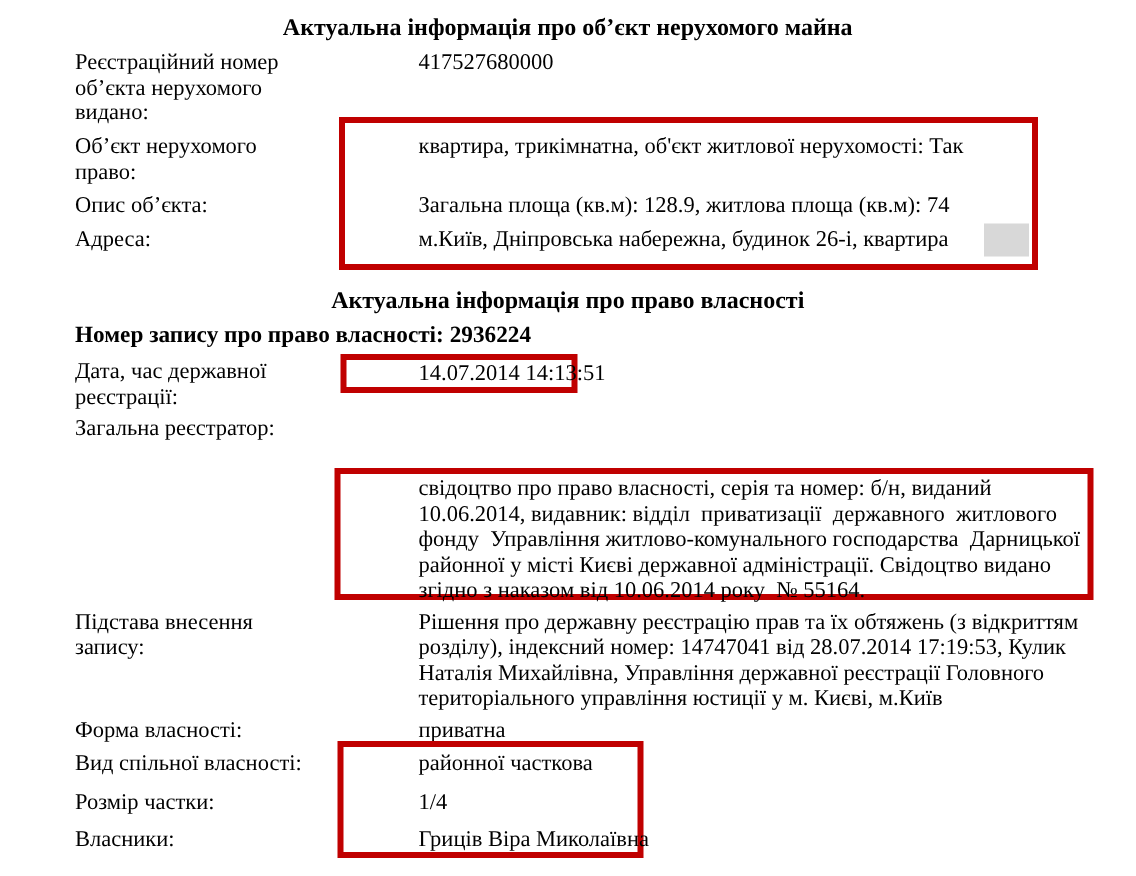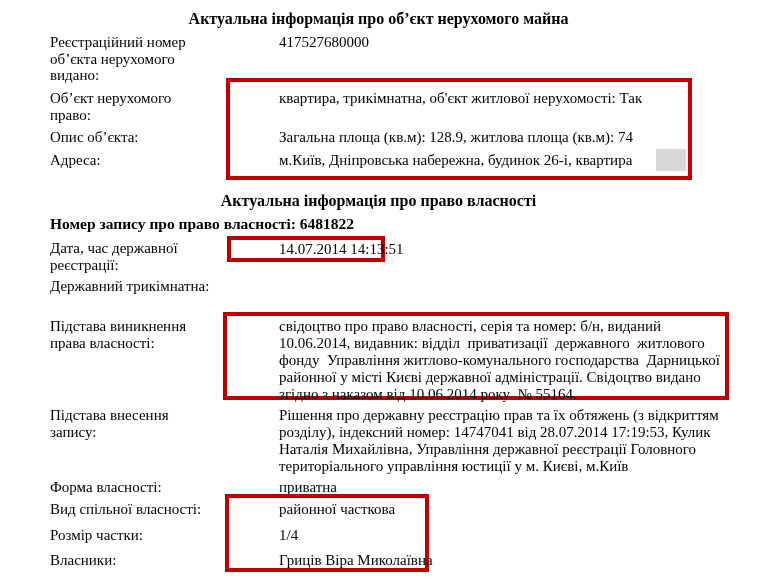--- a/index.html
+++ b/index.html
@@ -64,34 +64,32 @@
 
   <div class="label" style="top:129px">Опис об’єкта:</div>
   <div class="value" style="top:129px">Загальна площа (кв.м): 128.9, житлова площа (кв.м): 74</div>
 
   <div class="label" style="top:152px">Адреса:</div>
   <div class="value" style="top:152px">м.Київ, Дніпровська набережна, будинок 26-і, квартира</div>
   <div class="redaction" style="left:656px;top:149px;width:30px;height:22px"></div>
 
   <div class="title" style="top:192px">Актуальна інформація про право власності</div>
 
-  <div class="bold-line" style="top:215px">Номер запису про право власності: 6481822</div>
+  <div class="bold-line" style="top:215px">Номер запису про право власності: 2936224</div>
 
   <div class="redbox" style="left:227px;top:236px;width:158px;height:26px"></div>
 
   <div class="label" style="top:240px">Дата, час державної
 реєстрації:</div>
   <div class="value" style="top:241px">14.07.2014 14:13:51</div>
 
-  <div class="label" style="top:278px;width:190px">Державний трикімнатна:</div>
+  <div class="label" style="top:278px;width:190px">Загальна реєстратор:</div>
 
   <div class="redbox" style="left:223px;top:312px;width:506px;height:88px"></div>
 
-  <div class="label" style="top:318px">Підстава виникнення
-права власності:</div>
   <div class="value" style="top:318px">свідоцтво про право власності, серія та номер: б/н, виданий
 10.06.2014, видавник: відділ  приватизації  державного  житлового
 фонду  Управління житлово-комунального господарства  Дарницької
 районної у місті Києві державної адміністрації. Свідоцтво видано
 згідно з наказом від 10.06.2014 року  № 55164.</div>
 
   <div class="label" style="top:407px">Підстава внесення
 запису:</div>
   <div class="value" style="top:407px">Рішення про державну реєстрацію прав та їх обтяжень (з відкриттям
 розділу), індексний номер: 14747041 від 28.07.2014 17:19:53, Кулик

